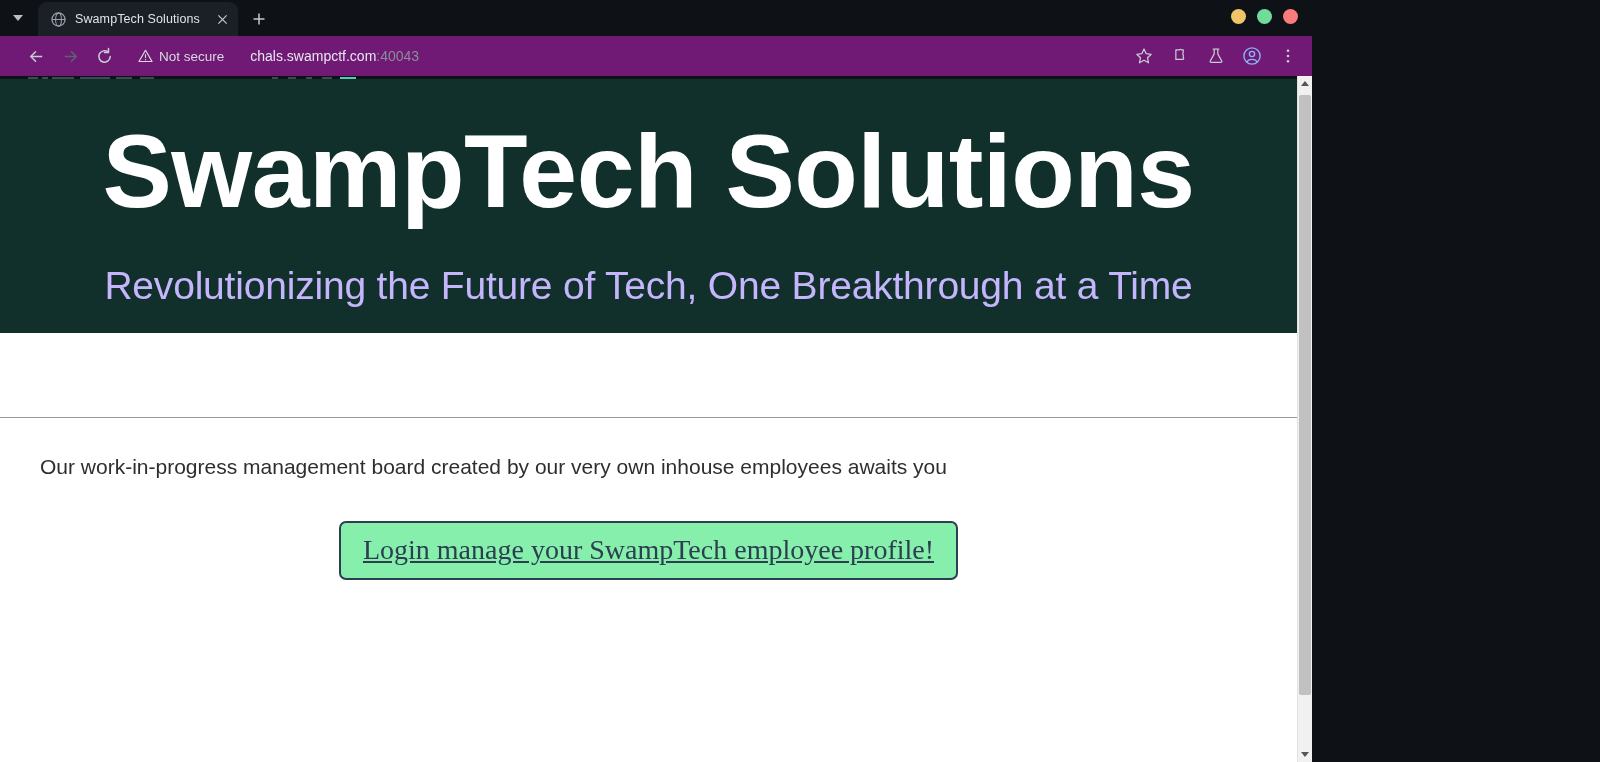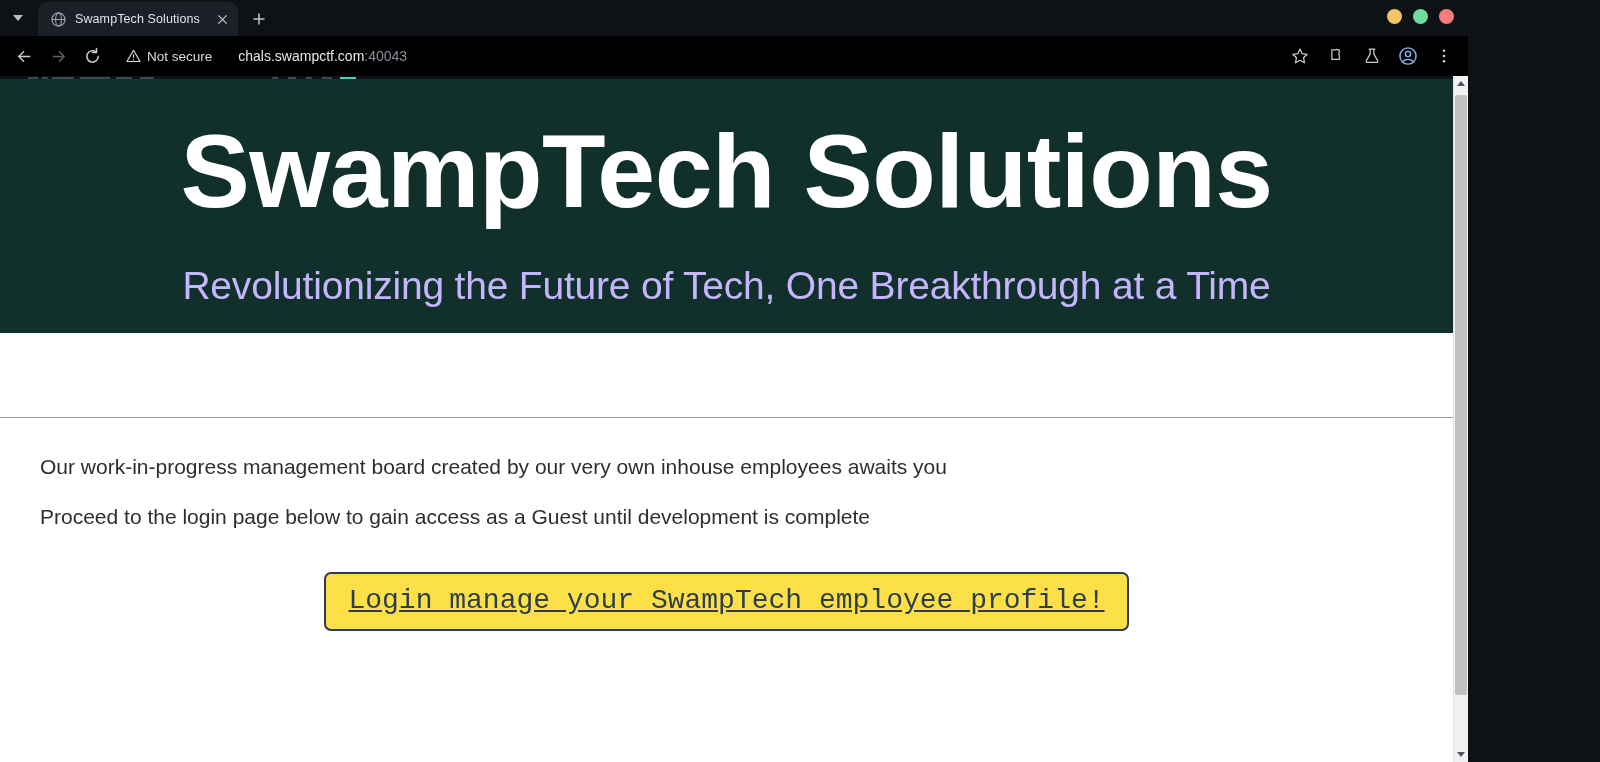--- a/index.html
+++ b/index.html
@@ -7,21 +7,21 @@
   html, body {
     margin: 0; padding: 0;
     width: 1600px; height: 762px;
     overflow: hidden;
     background: #0e1116;
     font-family: "Liberation Sans", sans-serif;
   }
 
   
   .browser {
-    width: 1468px; height: 762px;
+    width: 1312px; height: 762px;
     display: flex; flex-direction: column;
     background: #0e1116;
   }
 
   .tabstrip {
     height: 36px;
     background: #0e1116;
     display: flex; align-items: flex-end;
     position: relative;
     flex: 0 0 36px;
@@ -84,23 +84,23 @@
   .winbtns {
     position: absolute;
     right: 14px; top: 9px;
     display: flex; gap: 11px;
     align-items: center;
   }
   .wb { width: 15px; height: 15px; border-radius: 50%; }
 
   .toolbar {
     height: 40px;
-    background: #000000;
+    background: #701a75;
     display: flex; align-items: center;
-    padding: 0 8px 0 8px;
+    padding: 0 8px 0 20px;
     gap: 2px;
     flex: 0 0 40px;
   }
   .tb-btn {
     width: 32px; height: 32px;
     display: flex; align-items: center; justify-content: center;
     border-radius: 50%;
     color: #c8cdd5;
     flex: 0 0 32px;
   }
@@ -203,26 +203,26 @@
     color: #2e2e2e;
     line-height: 1.45;
     font-weight: normal;
   }
 
   .cta-wrap { text-align: center; padding-top: 19px; }
   .cta {
     display: inline-block;
     font-size: 28px;
     color: #2c3e50;
-    background: #fde047;
+    background: #86efac;
     border: 2px solid #2c3e50;
     border-radius: 7px;
     padding: 10px 22px 12px 22px;
     line-height: 1.18;
-    font-family: Liberation Mono, monospace;
+    font-family: Liberation Serif, serif;
     cursor: pointer;
   }
 
   
   .scrollbar {
     width: 15px;
     flex: 0 0 15px;
     background: #f1f1f1;
     position: relative;
     border-left: 1px solid #e2e2e2;
@@ -384,21 +384,20 @@
         <h2>Revolutionizing the Future of Tech, One Breakthrough at a Time</h2>
       </div>
 
       <div class="welcome">
       </div>
 
       <hr class="divider">
 
       <div class="info">
         <p>Our work-in-progress management board created by our very own inhouse employees awaits you</p>
-        <p>Proceed to the login page below to gain access as a Guest until development is complete</p>
       </div>
 
       <div class="cta-wrap">
         <a class="cta" href="#">Login manage your SwampTech employee profile!</a>
       </div>
 
     </div>
 
     <div class="scrollbar">
       <div class="sb-arrow">

